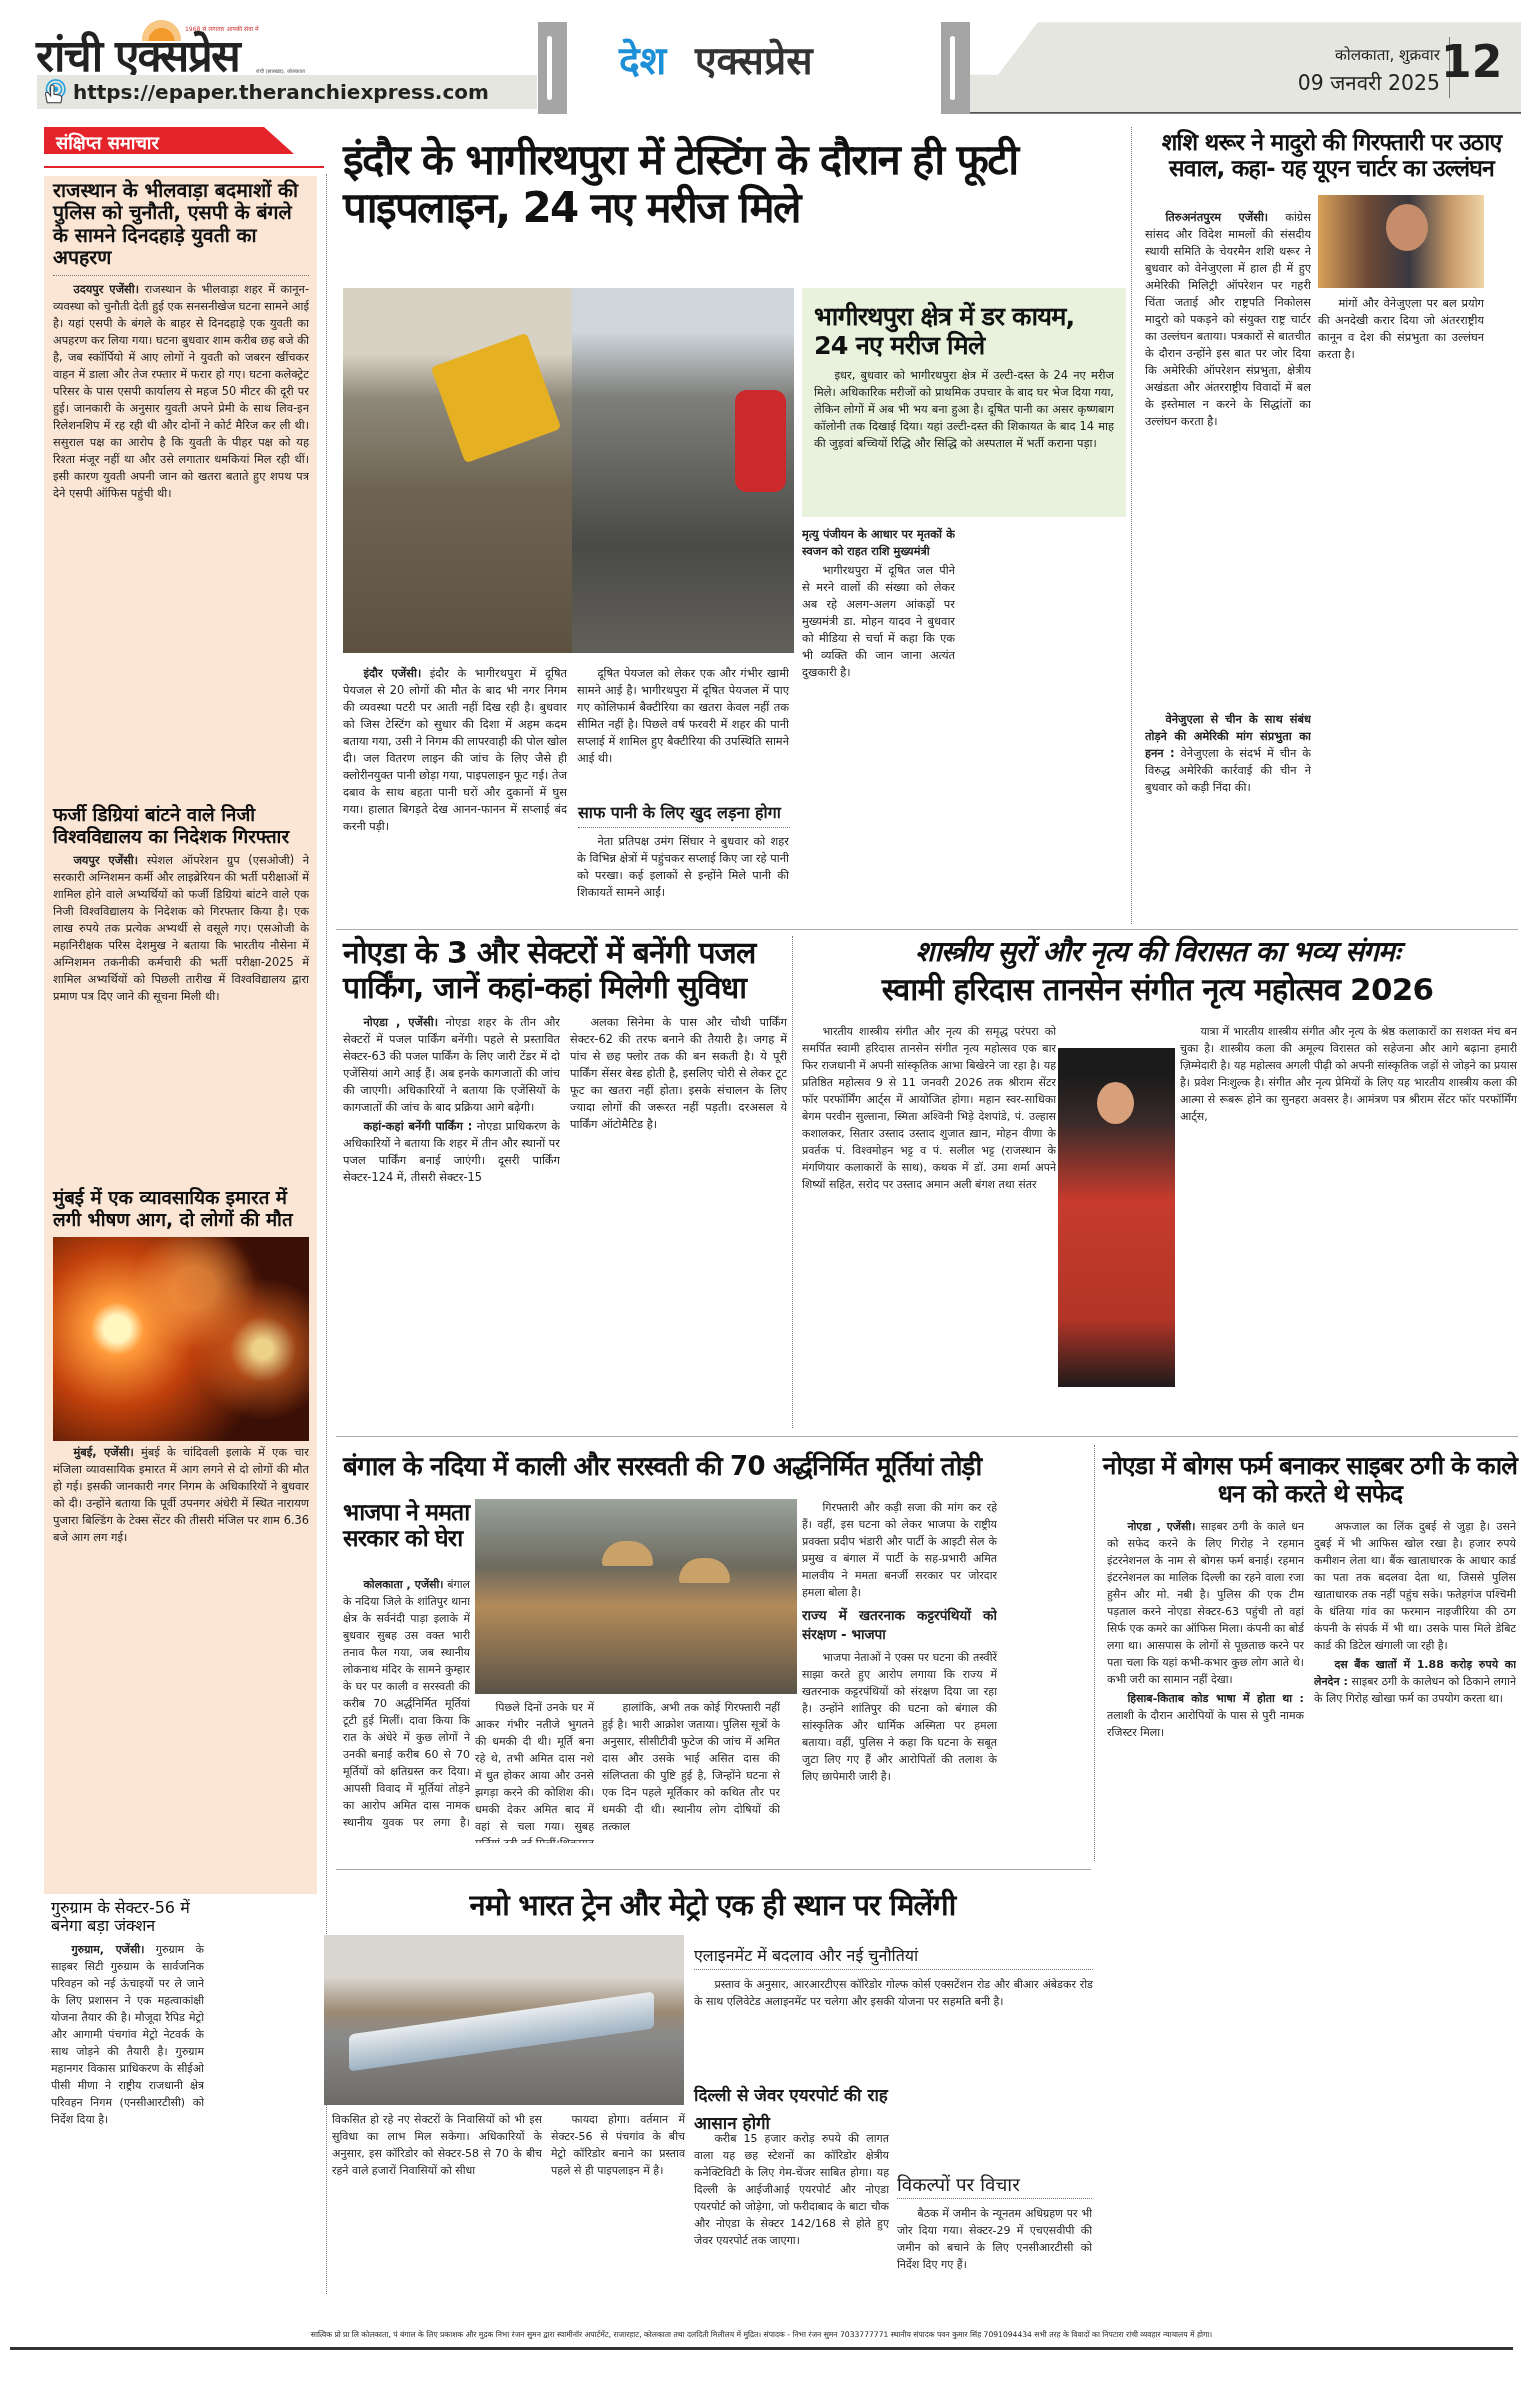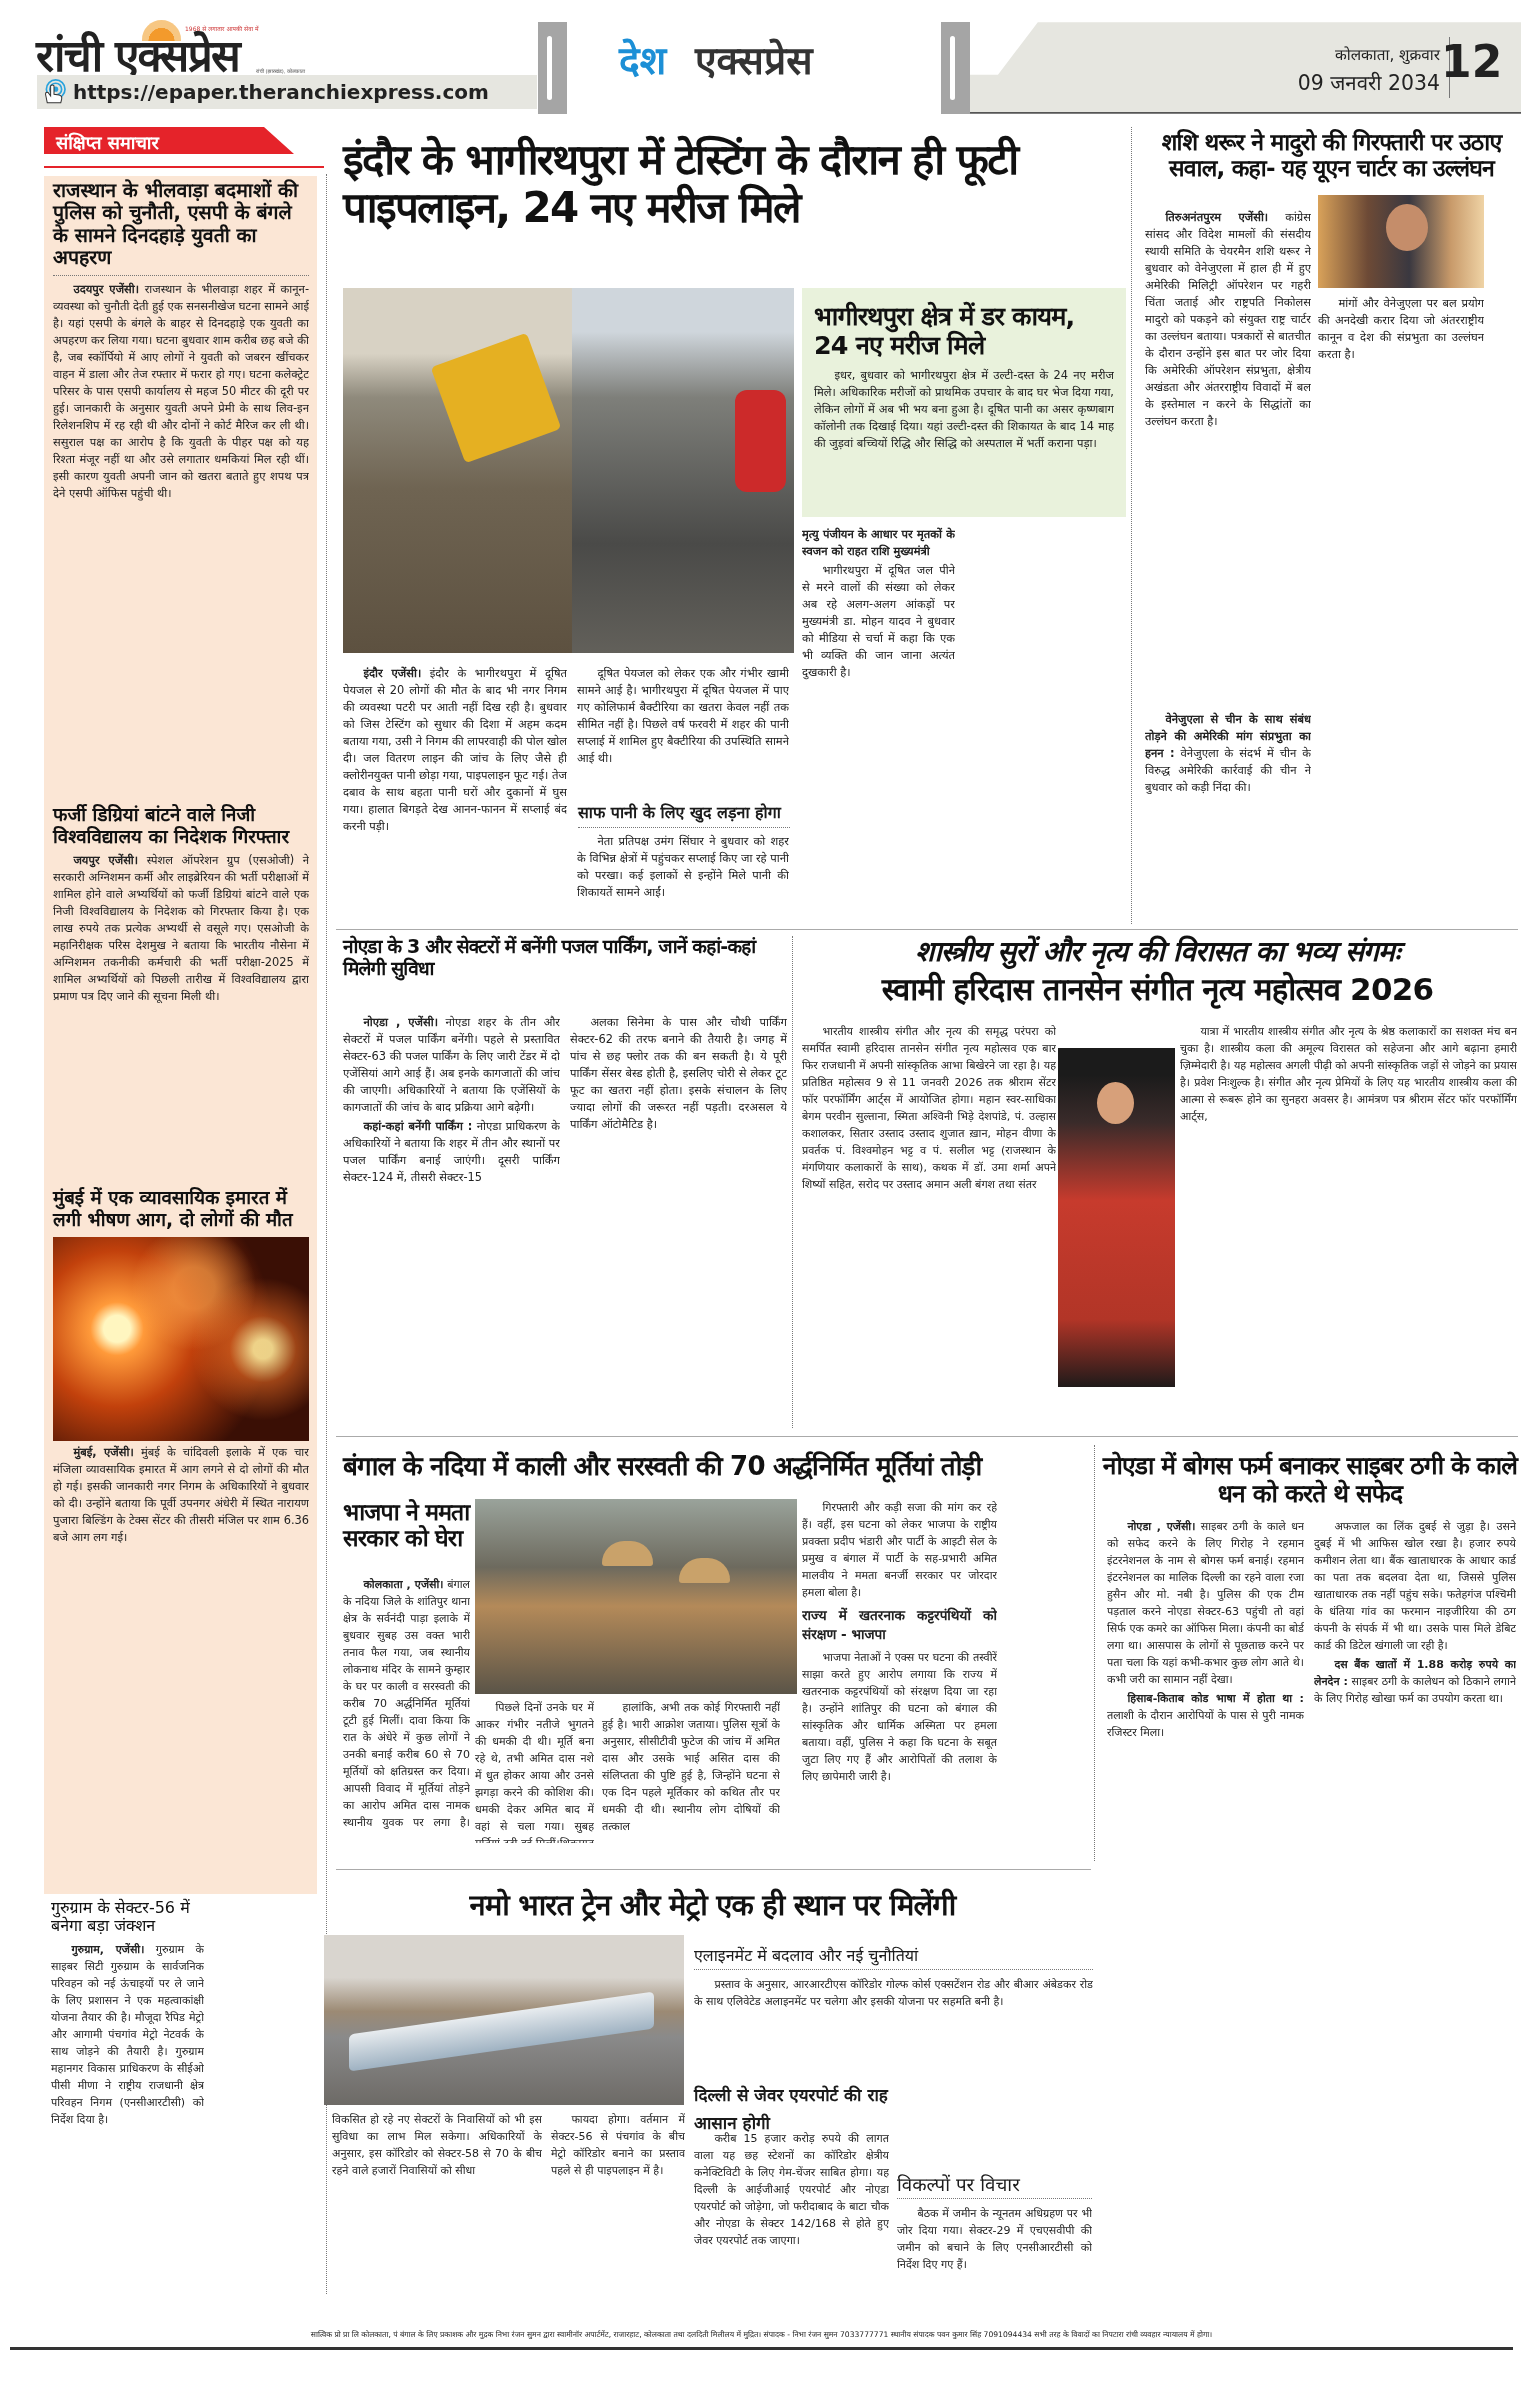--- a/index.html
+++ b/index.html
@@ -45,21 +45,21 @@
 <div class="abs bracket" style="left:538px;"></div>
 <div class="abs desh">देश</div>
 <div class="abs express2">एक्सप्रेस</div>
 <div class="abs bracket" style="left:941px;"></div>
 <div class="abs" style="left:970px;top:22px;width:551px;height:92px;">
   <svg width="551" height="92" style="position:absolute;left:0;top:0;" viewBox="0 0 650 108">
     <polygon points="0,62 33,62 80,0 650,0 650,106 0,106" fill="#e6e6e0"></polygon>
     <line x1="0" y1="107" x2="650" y2="107" stroke="#555" stroke-width="2"></line>
   </svg>
   <div class="abs" style="right:81px;top:22px;font-size:15.3px;color:#222;text-align:right;">कोलकाता, शुक्रवार</div>
-  <div class="abs" style="right:81px;top:46px;font-size:20.4px;color:#222;text-align:right;">09 जनवरी 2034</div>
+  <div class="abs" style="right:81px;top:46px;font-size:20.4px;color:#222;text-align:right;">09 जनवरी 2025</div>
   <div class="abs" style="right:71px;top:15.3px;width:0.8px;height:61px;background:#777;"></div>
   <div class="abs" style="right:18.7px;top:13.6px;font-size:44px;font-weight:bold;color:#222;">12</div>
 </div>
 
 <div class="abs brief-band">संक्षिप्त समाचार</div>
 <div class="abs brief-line"></div>
 <div class="abs brief-bg"></div>
 <div class="vsep" style="left:326px;top:174px;height:2120px;"></div>
 
 <div class="abs" style="left:53px;top:180px;width:256px;">
@@ -135,21 +135,21 @@
   </div>
 <div class="abs body" style="left:1318px;top:295px;width:166px;height:263px;overflow:hidden;">
     <p>मांगों और वेनेजुएला पर बल प्रयोग की अनदेखी करार दिया जो अंतरराष्ट्रीय कानून व देश की संप्रभुता का उल्लंघन करता है।</p>
   </div>
 <div class="abs body" style="left:1145px;top:711px;width:166px;height:204px;overflow:hidden;">
   <p><span class="byline">वेनेजुएला से चीन के साथ संबंध तोड़ने की अमेरिकी मांग संप्रभुता का हनन :</span> <span>वेनेजुएला के संदर्भ में चीन के विरुद्ध अमेरिकी कार्रवाई की चीन ने बुधवार को कड़ी निंदा की।</span></p>
 </div>
 
 <div class="hsep" style="left:336px;top:929px;width:1182px;border-top:1.7px solid #aaa;"></div>
 
-<div class="abs head" style="left:343px;top:936px;width:441px;font-size:19px;">नोएडा के 3 और सेक्टरों में बनेंगी पजल पार्किंग, जानें कहां-कहां मिलेगी सुविधा</div>
+<div class="abs head" style="left:343px;top:936px;width:441px;font-size:30px;">नोएडा के 3 और सेक्टरों में बनेंगी पजल पार्किंग, जानें कहां-कहां मिलेगी सुविधा</div>
 <div class="abs body" style="left:343px;top:1014px;width:217px;height:411px;overflow:hidden;">
   <p><span class="byline">नोएडा , एजेंसी।</span> <span>नोएडा शहर के तीन और सेक्टरों में पजल पार्किंग बनेंगी। पहले से प्रस्तावित सेक्टर-63 की पजल पार्किंग के लिए जारी टेंडर में दो एजेंसियां आगे आई हैं। अब इनके कागजातों की जांच की जाएगी। अधिकारियों ने बताया कि एजेंसियों के कागजातों की जांच के बाद प्रक्रिया आगे बढ़ेगी।</span></p>
   <p><span class="byline">कहां-कहां बनेंगी पार्किंग :</span> <span>नोएडा प्राधिकरण के अधिकारियों ने बताया कि शहर में तीन और स्थानों पर पजल पार्किंग बनाई जाएंगी। दूसरी पार्किंग सेक्टर-124 में, तीसरी सेक्टर-15</span></p>
 </div>
 <div class="abs body" style="left:570px;top:1014px;width:217px;height:411px;overflow:hidden;">
     <p>अलका सिनेमा के पास और चौथी पार्किंग सेक्टर-62 की तरफ बनाने की तैयारी है। जगह में पांच से छह फ्लोर तक की बन सकती है। ये पूरी पार्किंग सेंसर बेस्ड होती है, इसलिए चोरी से लेकर टूट फूट का खतरा नहीं होता। इसके संचालन के लिए ज्यादा लोगों की जरूरत नहीं पड़ती। दरअसल ये पार्किंग ऑटोमैटिड है।</p>
   </div>
 <div class="vsep" style="left:792px;top:936px;height:492px;"></div>
 
 <div class="abs head" style="left:797px;top:936px;width:721px;font-size:28px;text-align:center;font-weight:bold;font-style:italic;">शास्त्रीय सुरों और नृत्य की विरासत का भव्य संगमः</div>

